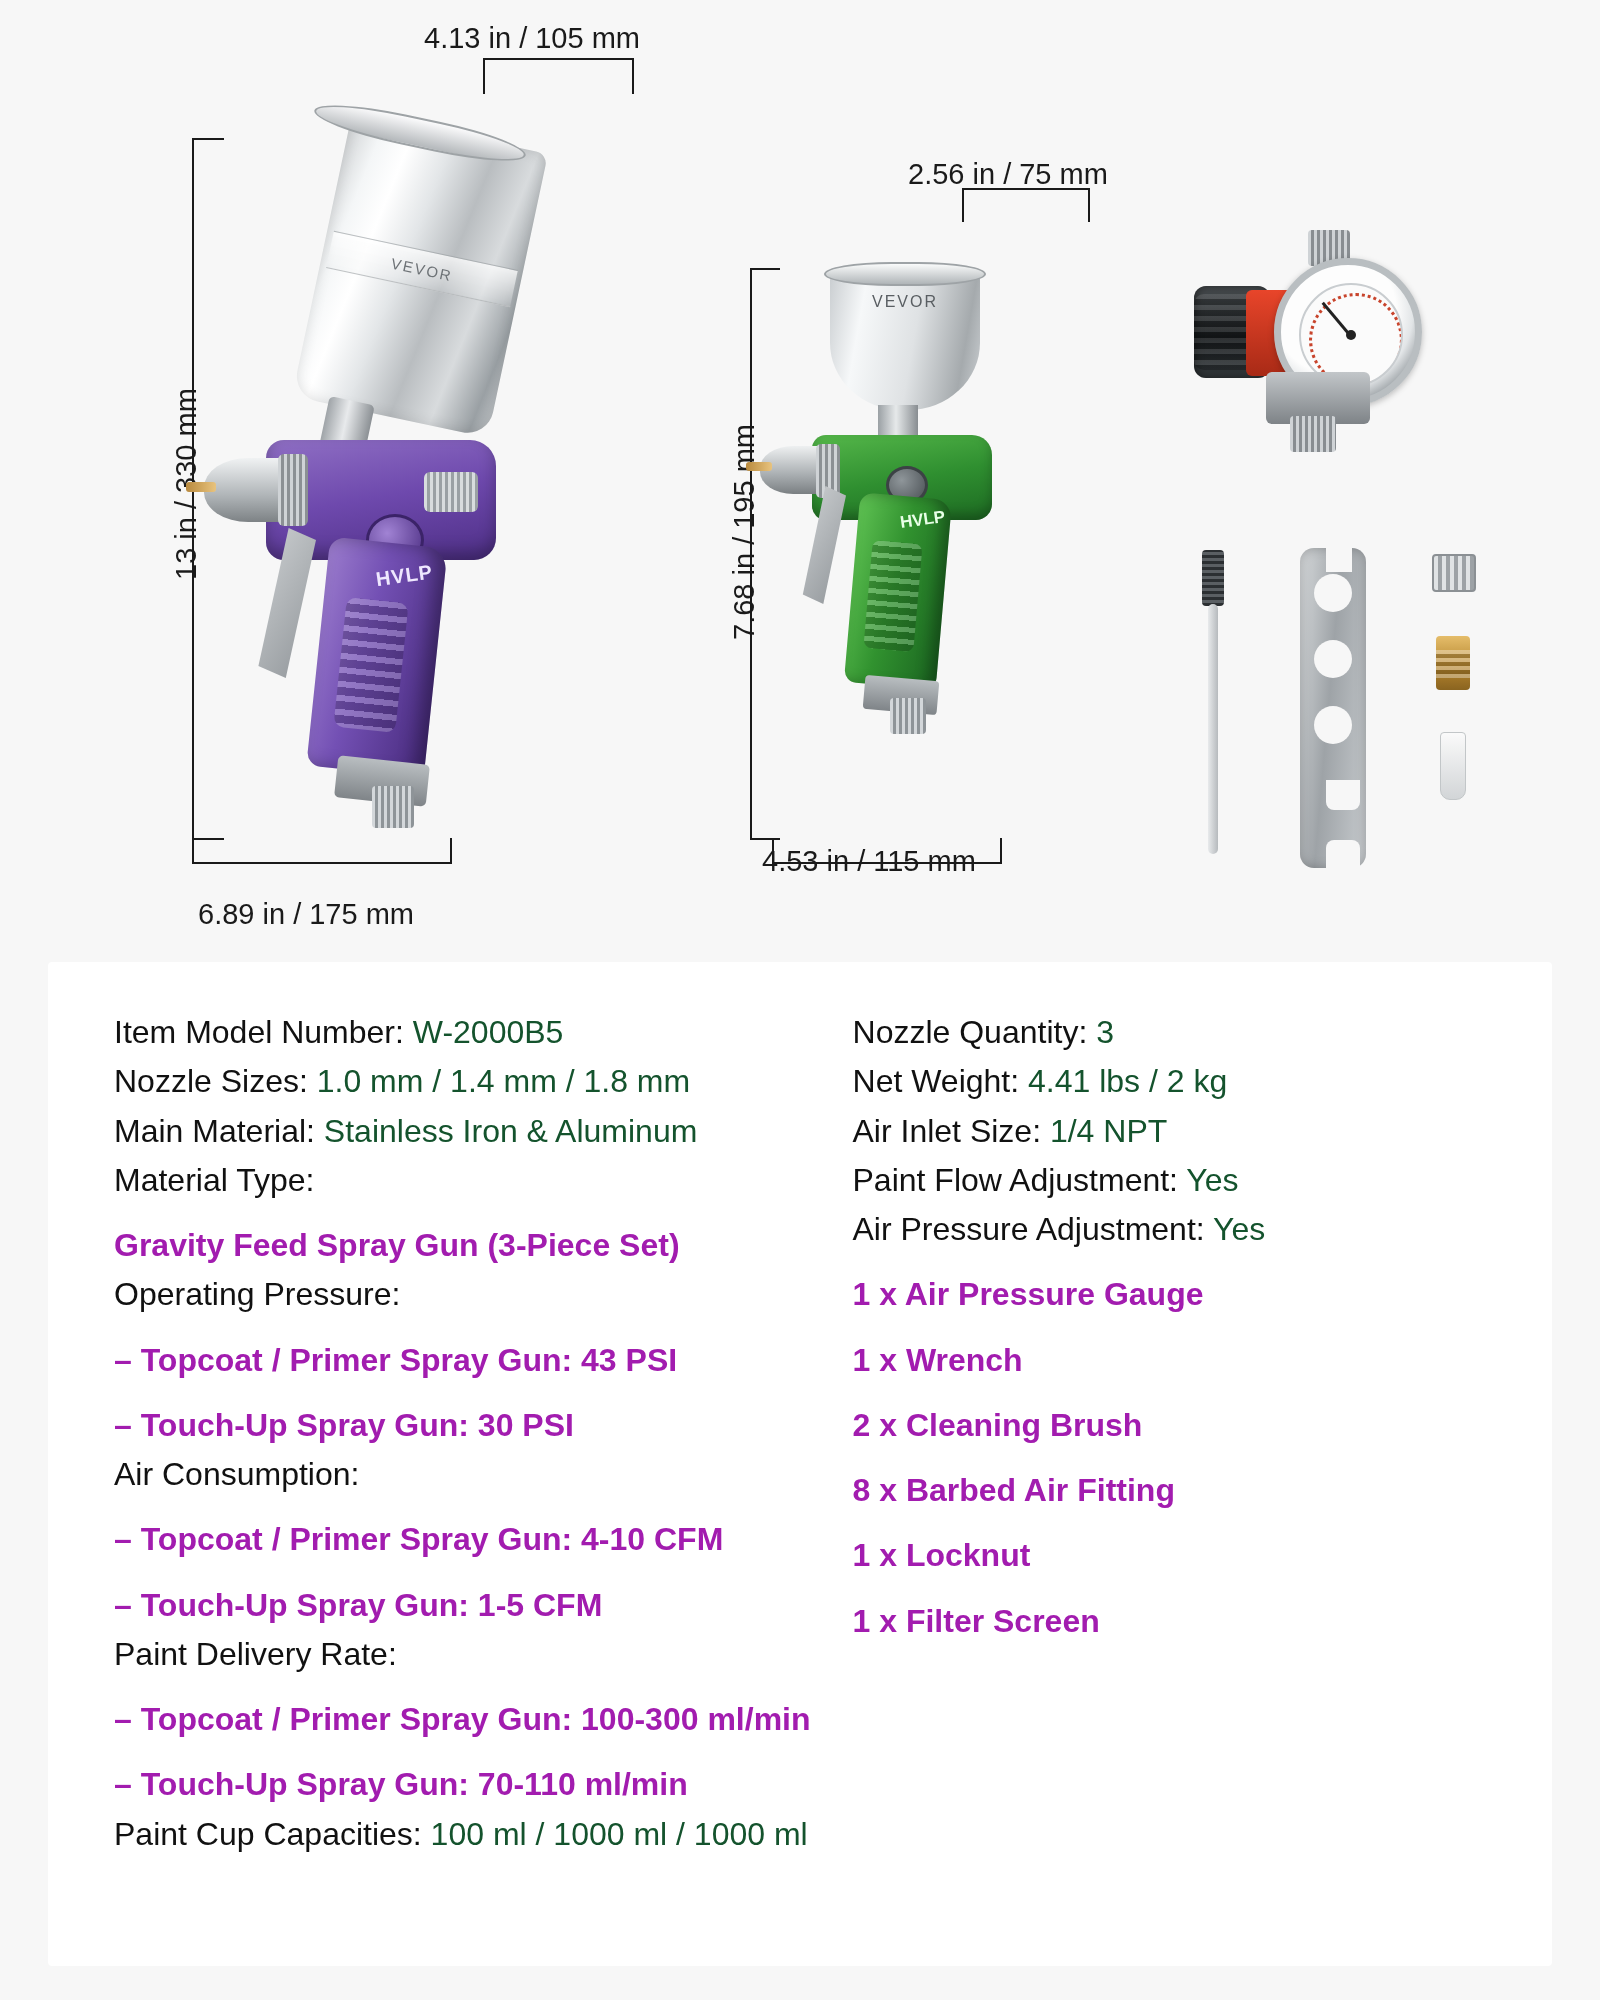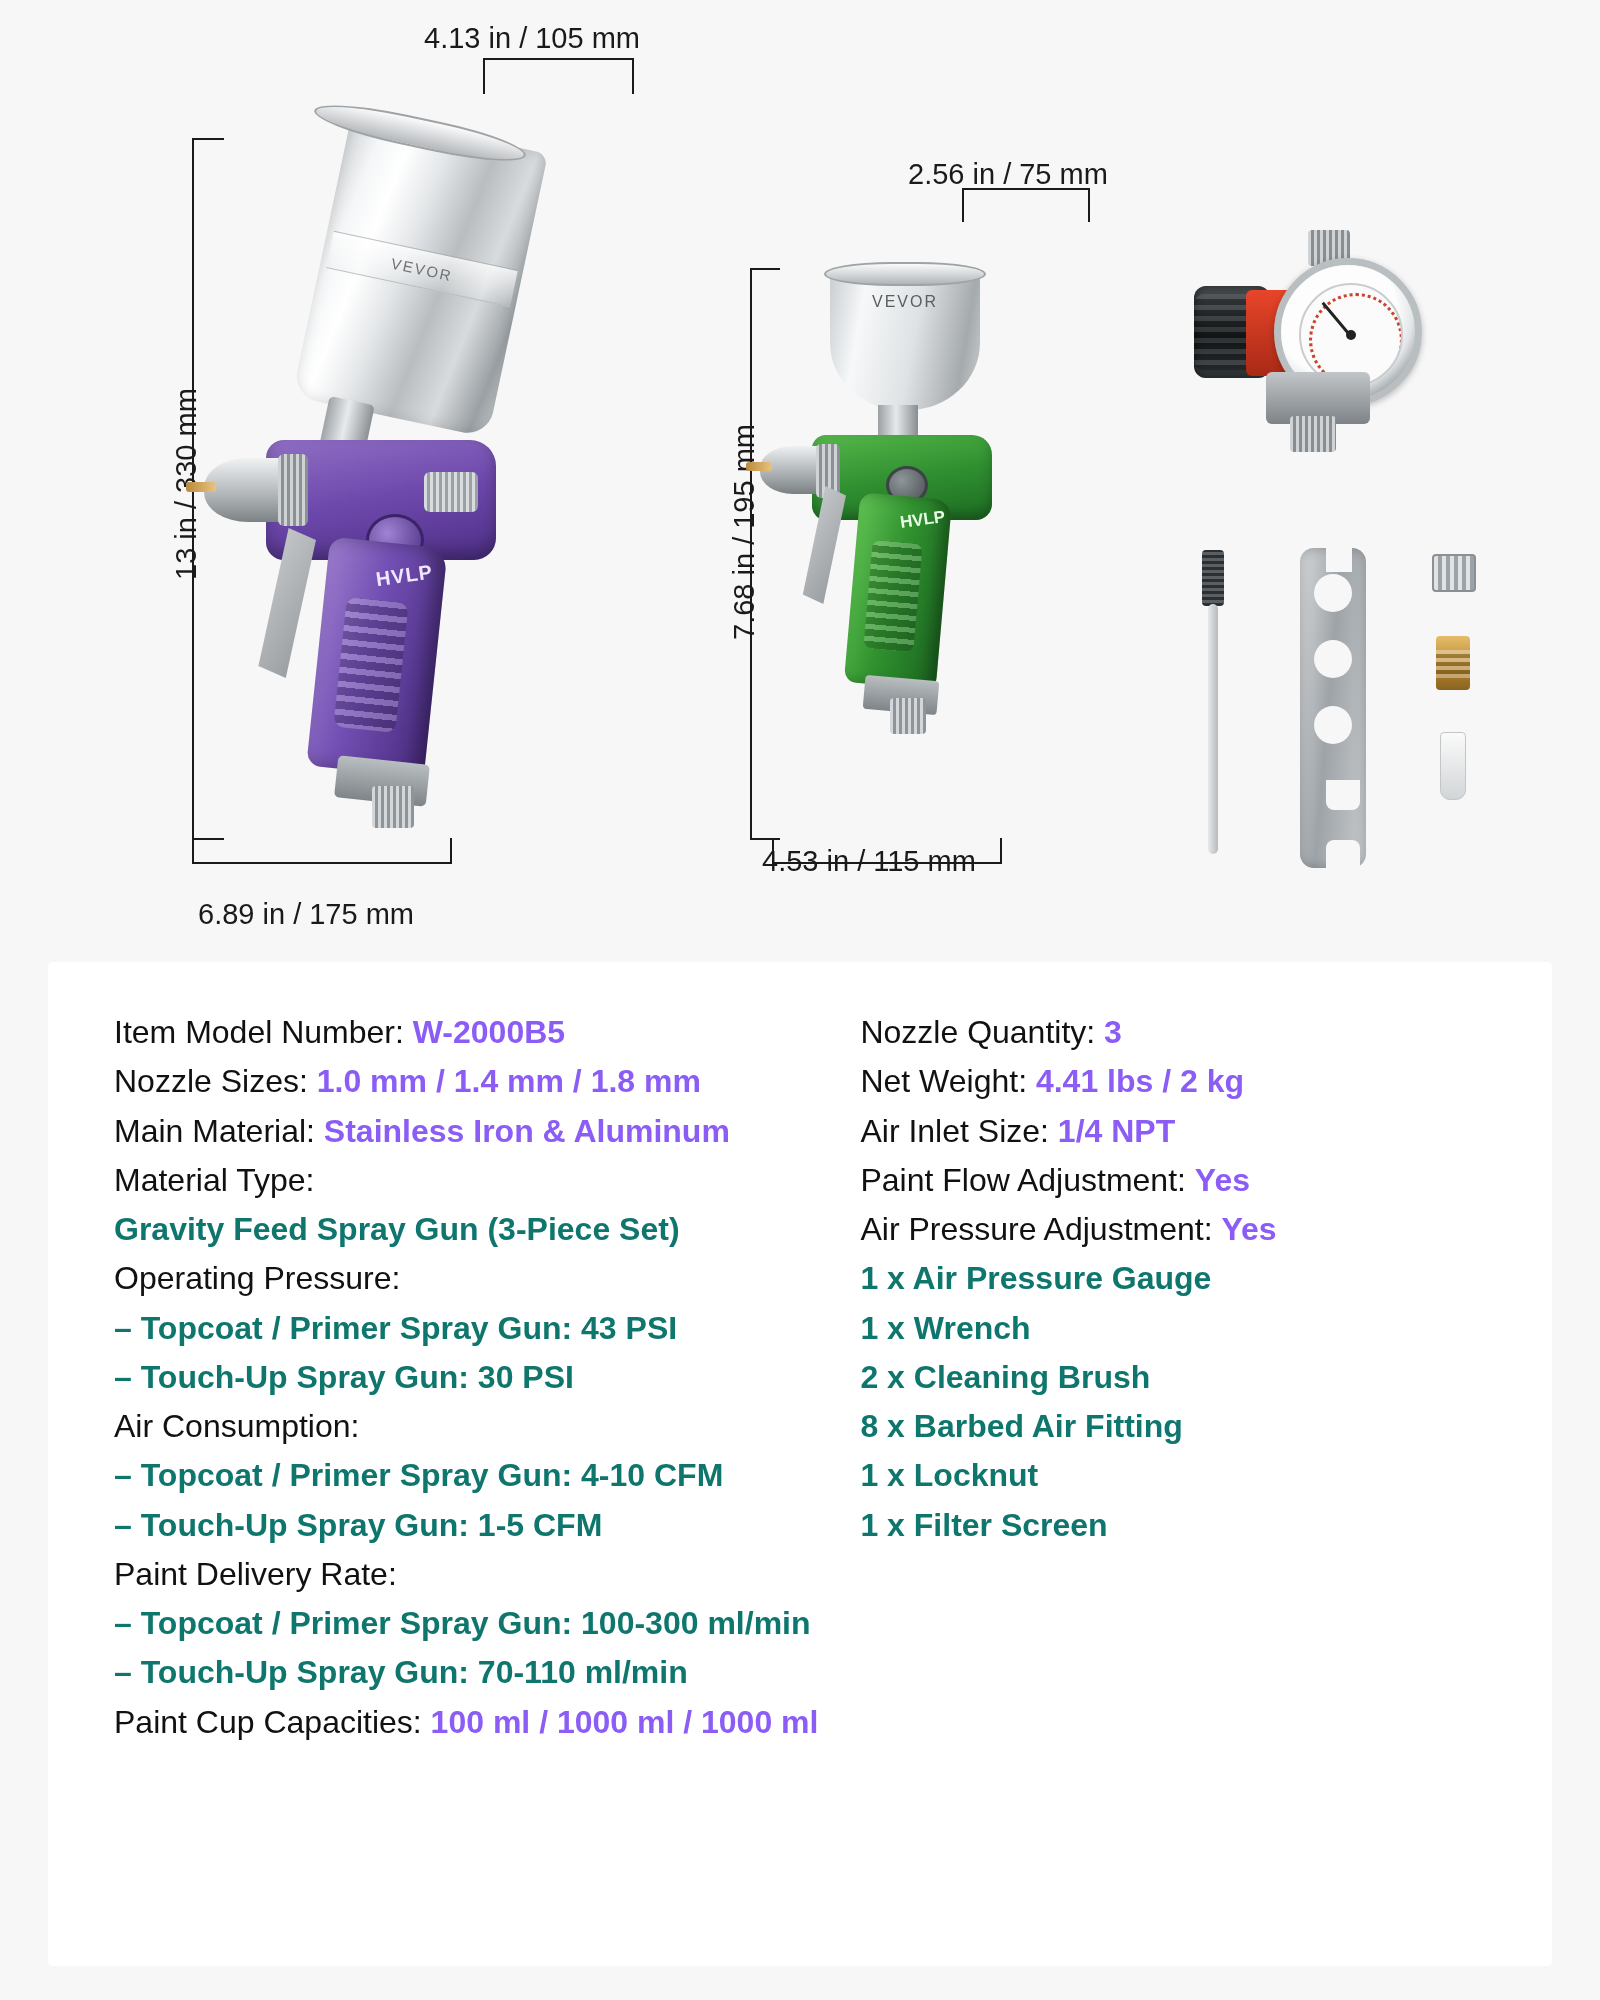--- a/index.html
+++ b/index.html
@@ -292,22 +292,22 @@
     position: absolute; left: 48px; top: 962px; width: 1504px; height: 1004px;
     background: #ffffff; border-radius: 4px;
     padding: 46px 66px 0 66px;
     display: flex; gap: 20px;
   }
   .col { flex: 1; }
   .col.right { padding-left: 22px; }
   .spec-line {
     font-size: 32px; line-height: 1.54; color: #111111; white-space: nowrap;
   }
-  .spec-line .val { color: #8b5cf6; font-weight: bold; }
-  .spec-line.accent { color: #0f766e; font-weight: bold; }
+  .spec-line .val { color: #14532d; font-weight: normal; }
+  .spec-line.accent { color: #a21caf; font-weight: bold; margin-top: 16px; }
 </style>
 </head>
 <body>
 
 <div class="page">
 
   <div class="diagram">
 
     <div class="mline v" style="left:483px; top:58px; height:36px;"></div>
     <div class="mline v" style="left:632px; top:58px; height:36px;"></div>

